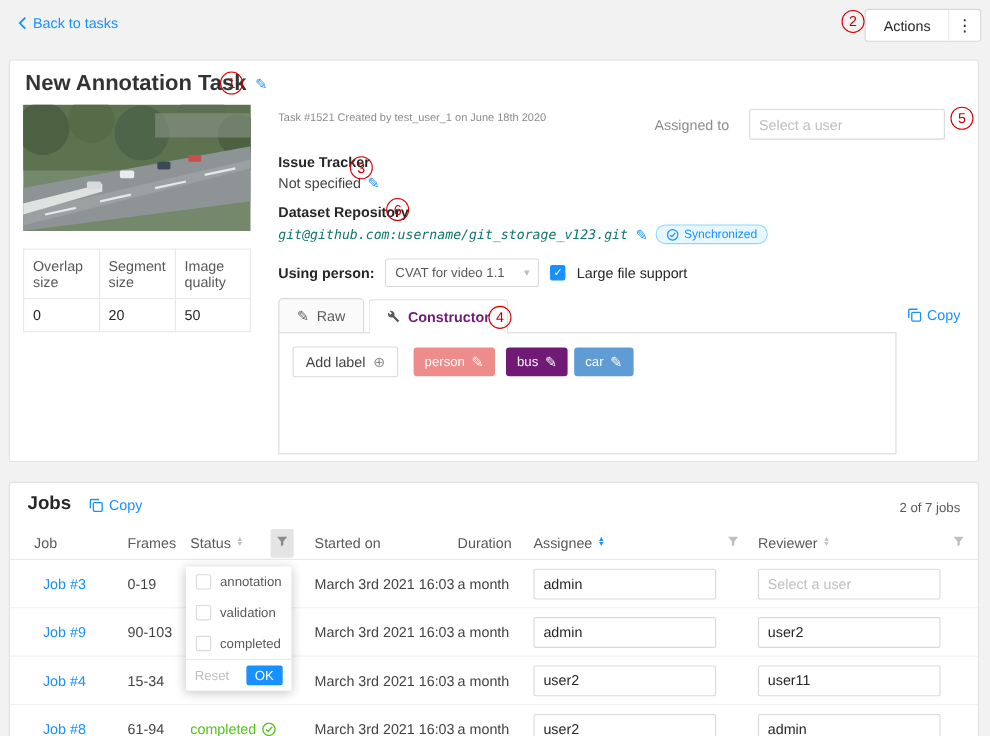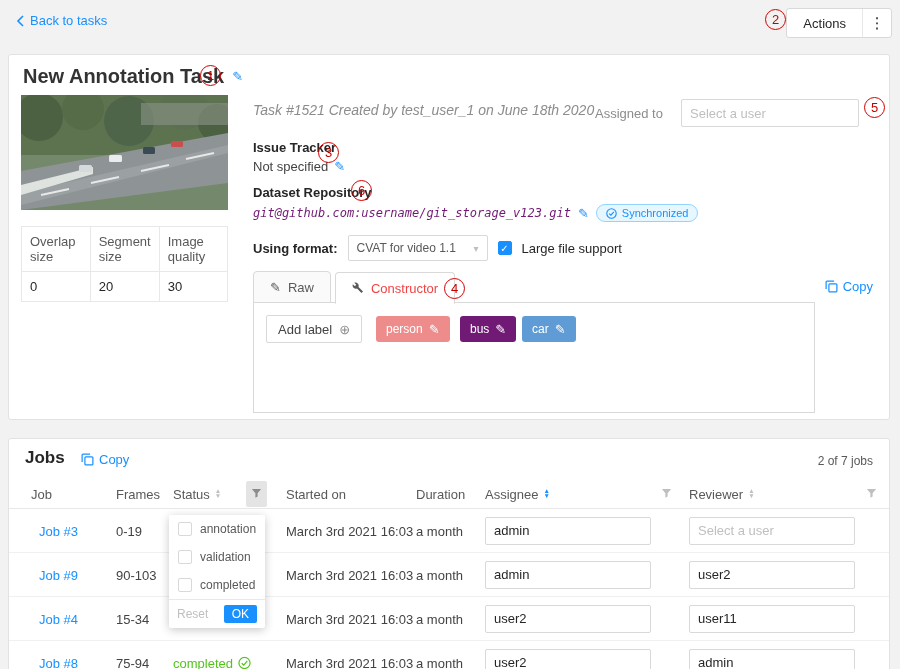--- a/index.html
+++ b/index.html
@@ -30,48 +30,48 @@
   #task-card { left:8px; top:54px; width:882px; height:366px; }
   .task-title-row { position:absolute; left:14px; top:10px; display:flex; align-items:center; gap:8px; }
   .task-title { font-size:20px; font-weight:600; color:#333; }
   .pencil { color:#1890ff; font-size:13px; cursor:pointer; }
   .thumb { position:absolute; left:12px; top:40px; width:207px; height:115px; overflow:hidden; }
   .params-table { position:absolute; left:12px; top:171px; width:207px; border-collapse:collapse; }
   .params-table td { border:1px solid #e8e8e8; font-size:13px; padding:7px 8px; vertical-align:top; }
   .params-table .hdr td { color:#595959; }
   .params-table .val td { color:#262626; }
 
-  .task-meta { position:absolute; left:244px; top:47px; font-size:14px; color:#8c8c8c;font-style:italic; }
+  .task-meta { position:absolute; left:244px; top:47px; font-size:10px; color:#8c8c8c; }
   .assigned-label { position:absolute; left:586px; top:51px; width:80px; text-align:left; font-size:13px; color:#8c8c8c; }
   .assigned-input { position:absolute; left:672px; top:44px; width:178px; height:28px;
     border:1px solid #d9d9d9; border-radius:2px; padding:0 8px; font-size:13px; font-family:inherit; color:#262626; }
   input::placeholder { color:#bfbfbf; }
 
   .blk-label { font-size:13px; font-weight:700; color:#262626; }
   .issue-label { position:absolute; left:244px; top:85px; }
   .issue-value { position:absolute; left:244px; top:104px; font-size:13px; color:#434343; display:flex; gap:6px; align-items:center; }
   .repo-label { position:absolute; left:244px; top:130px; }
   .repo-row { position:absolute; left:244px; top:149px; display:flex; align-items:center; gap:7px; }
-  .repo-value { font-family:"DejaVu Sans Mono", monospace; font-style:italic; font-size:12px; color:#701a75; }
+  .repo-value { font-family:"DejaVu Sans Mono", monospace; font-style:italic; font-size:12px; color:#0f766e; }
   .sync-badge { display:inline-flex; align-items:center; gap:5px; background:#e6f7ff; border:1px solid #91d5ff;
     color:#1890ff; font-size:11px; border-radius:10px; padding:2px 9px; cursor:pointer; }
 
   .format-row { position:absolute; left:244px; top:180px; display:flex; align-items:center; gap:10px; }
   .select-box { display:inline-flex; align-items:center; justify-content:space-between; width:140px; height:26px;
     border:1px solid #d9d9d9; border-radius:2px; padding:0 8px; font-size:12px; color:#595959; background:#fff; cursor:pointer; }
   .select-caret { color:#bfbfbf; font-size:10px; }
   .cb { width:14px; height:14px; border:1px solid #d9d9d9; border-radius:2px; background:#fff;
     display:inline-flex; align-items:center; justify-content:center; flex:0 0 auto; cursor:pointer; }
   .cb.checked { background:#1890ff; border-color:#1890ff; color:#fff; font-size:10px; }
   .cb-label { font-size:13px; color:#262626; }
 
   .tabs-row { position:absolute; left:244px; top:216px; display:flex; align-items:flex-end; }
   .tab { display:flex; align-items:center; gap:7px; height:32px; padding:0 16px; border:1px solid #d9d9d9;
     border-radius:4px 4px 0 0; background:#fafafa; font-size:13px; color:#595959; cursor:pointer; margin-right:4px; }
-  .tab.active { background:#fff; color:#ef4444; font-weight:400; border-bottom-color:#fff; position:relative; z-index:2; margin-bottom:-1px; }
+  .tab.active { background:#fff; color:#701a75; font-weight:700; border-bottom-color:#fff; position:relative; z-index:2; margin-bottom:-1px; }
   .copy-link { display:inline-flex; align-items:center; gap:5px; color:#1890ff; font-size:13px; cursor:pointer; }
   .task-copy { position:absolute; right:16px; top:224px; }
 
   .labels-panel { position:absolute; left:244px; top:247px; width:562px; height:111px; border:1px solid #d9d9d9; background:#fff; }
   .add-label-btn { position:absolute; left:12px; top:12px; height:28px; display:inline-flex; align-items:center; gap:7px;
     border:1px solid #d9d9d9; border-radius:2px; background:#fff; padding:0 11px; font-size:13px; color:#434343; cursor:pointer; }
   .chip { position:absolute; top:13px; height:26px; display:inline-flex; align-items:center; gap:6px;
     border-radius:3px; padding:0 10px; color:#fff; font-size:12px; cursor:pointer; }
   .chip .pencil { color:#fff; }
 
@@ -163,21 +163,21 @@
   <table class="params-table">
     <tbody>
         <tr class="hdr">
       <td style="width:69px">Overlap size</td>
       <td style="width:69px">Segment size</td>
       <td style="width:69px">Image quality</td>
     </tr>
     <tr class="val">
       <td>0</td>
       <td>20</td>
-      <td>30</td>
+      <td>50</td>
     </tr>
   </tbody>
     </table>
 
   <div class="task-meta">Task #1521 Created by test_user_1 on June 18th 2020</div>
 
   <div class="assigned-label">Assigned to</div>
   <input class="assigned-input" placeholder="Select a user" style="">
 
   <div class="blk-label issue-label">Issue Tracker</div>
@@ -193,21 +193,21 @@
     <span class="sync-badge">
       <svg width="11" height="11" viewBox="0 0 14 14">
           <circle cx="7" cy="7" r="6" fill="none" stroke="#1890ff" stroke-width="1.4"></circle>
           <path d="M4 7.2 L6.2 9.2 L10 4.8" fill="none" stroke="#1890ff" stroke-width="1.4"></path>
         </svg>
       <span>Synchronized</span>
     </span>
   </div>
 
   <div class="format-row">
-    <span class="blk-label">Using format:</span>
+    <span class="blk-label">Using person:</span>
     <span class="select-box">
       <span>CVAT for video 1.1</span>
       <span class="select-caret">▾</span>
     </span>
     <span class="cb checked">✓</span>
     <span class="cb-label">Large file support</span>
   </div>
 
   <div class="tabs-row">
     <div class="tab">
@@ -331,21 +331,21 @@
   <div class="row" style="top:158px">
     <span class="cell job-link" style="left:30px">Job #4</span>
     <span class="cell" style="left:107px">15-34</span>
     <span class="cell" style="left:277px">March 3rd 2021 16:03</span>
     <span class="cell" style="left:407px">a month</span>
     <input class="cell-input" style="left: 476px;" value="user2">
     <input class="cell-input" style="left: 680px;" value="user11">
   </div>
   <div class="row" style="top:202px">
     <span class="cell job-link" style="left:30px">Job #8</span>
-    <span class="cell" style="left:107px">75-94</span>
+    <span class="cell" style="left:107px">61-94</span>
     <span class="cell status-completed" style="left:164px">
       <span>completed</span>
       <svg width="13" height="13" viewBox="0 0 14 14">
           <circle cx="7" cy="7" r="6" fill="none" stroke="#52c41a" stroke-width="1.3"></circle>
           <path d="M4 7.2 L6.2 9.2 L10 4.8" fill="none" stroke="#52c41a" stroke-width="1.3"></path>
         </svg>
     </span>
     <span class="cell" style="left:277px">March 3rd 2021 16:03</span>
     <span class="cell" style="left:407px">a month</span>
     <input class="cell-input" style="left: 476px;" value="user2">

